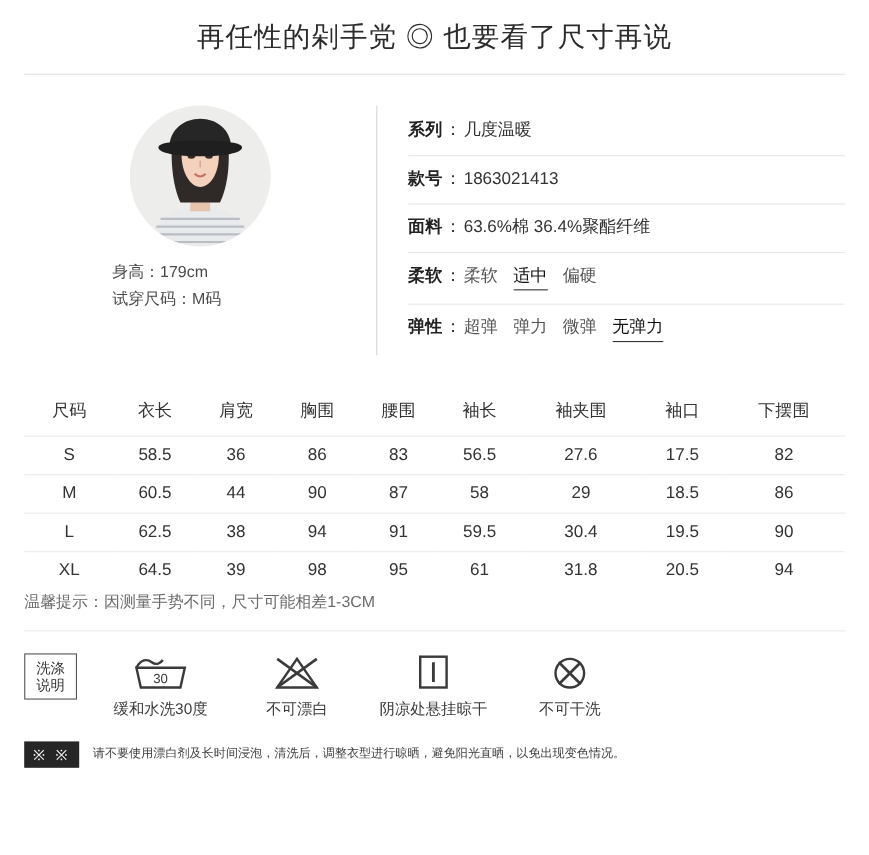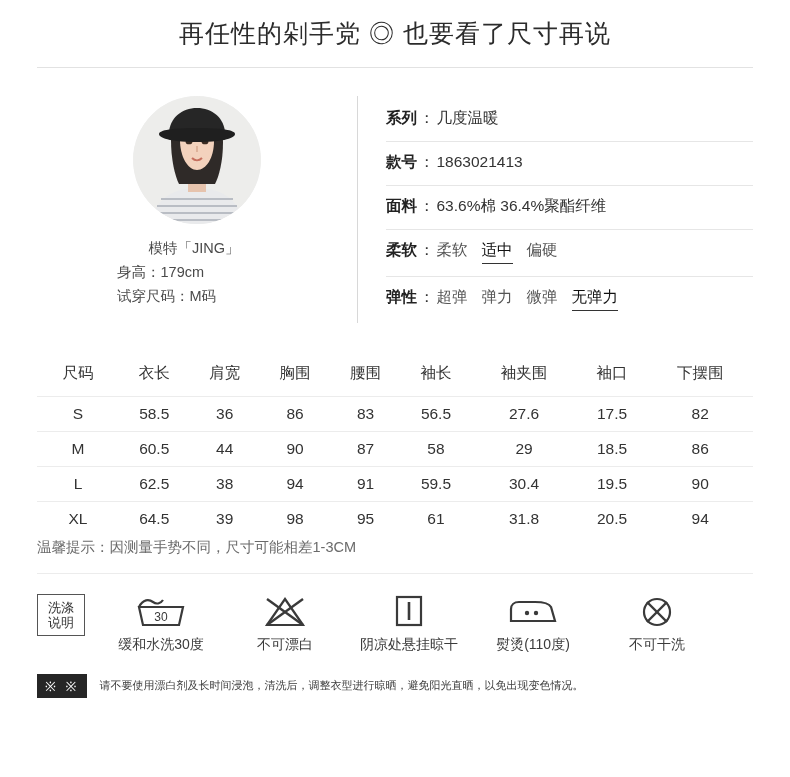--- a/index.html
+++ b/index.html
@@ -9,21 +9,21 @@
     height: 777px;
     background: #ffffff;
     font-family: "Liberation Sans", sans-serif;
     color: #333333;
     overflow: hidden;
   }
   .page {
     position: relative;
     width: 790px;
     height: 725px;
-    padding: 0 37px;
+    padding: 0 22px;
     border-radius: 25px;
   }
 
   
   .header {
     height: 68px;
     display: flex;
     align-items: center;
     justify-content: center;
     border-bottom: 1px solid #e2e2e2;
@@ -223,21 +223,20 @@
 
             <path d="M64 50 L64 56" stroke="#d9ab92" stroke-width="1.6" fill="none"></path>
             <path d="M59 62 C62 65 66 65 69 62" stroke="#c6705f" stroke-width="2" fill="none"></path>
 
             <path d="M36 38 C36 22 49 12 64 12 C79 12 92 22 92 38 L36 38 Z" fill="#262626"></path>
             <path d="M26 38 C26 34 40 32 64 32 C88 32 102 34 102 38 C102 43 86 46 64 46 C42 46 26 43 26 38 Z" fill="#1f1f1f"></path>
           </g>
         </svg>
       </div>
       <div class="model-lines">
-        <div class="nm">模特「JING」</div>
         <div>身高：179cm</div>
         <div>试穿尺码：M码</div>
       </div>
     </div>
 
     <div class="spec-col">
 
       <div class="spec-row">
         <span class="spec-label">系列</span>
         <span class="spec-sep">：</span>
@@ -376,30 +375,20 @@
     <div class="care-item">
       <div class="care-ico">
         <svg width="56" height="40" viewBox="0 0 56 40">
           <rect x="16" y="6" width="24" height="28" fill="none" stroke="#3a3a3a" stroke-width="2.2"></rect>
           <line x1="28" y1="11" x2="28" y2="29" stroke="#3a3a3a" stroke-width="2.6"></line>
         </svg>
       </div>
       <div class="care-cap">阴凉处悬挂晾干</div>
     </div>
 
-    <div class="care-item">
-      <div class="care-ico">
-        <svg width="60" height="40" viewBox="0 0 60 40">
-          <path d="M8 30 L52 30 L48 16 C46 12 40 11 32 11 L16 11 C11 11 8 14 8 18 Z" fill="none" stroke="#3a3a3a" stroke-width="2.2"></path>
-          <circle cx="24" cy="22" r="2.2" fill="#3a3a3a"></circle>
-          <circle cx="33" cy="22" r="2.2" fill="#3a3a3a"></circle>
-        </svg>
-      </div>
-      <div class="care-cap">熨烫(110度)</div>
-    </div>
 
     <div class="care-item">
       <div class="care-ico">
         <svg width="56" height="40" viewBox="0 0 56 40">
           <circle cx="28" cy="21" r="13" fill="none" stroke="#3a3a3a" stroke-width="2.2"></circle>
           <line x1="18" y1="11" x2="38" y2="31" stroke="#3a3a3a" stroke-width="2.4"></line>
           <line x1="38" y1="11" x2="18" y2="31" stroke="#3a3a3a" stroke-width="2.4"></line>
         </svg>
       </div>
       <div class="care-cap">不可干洗</div>

